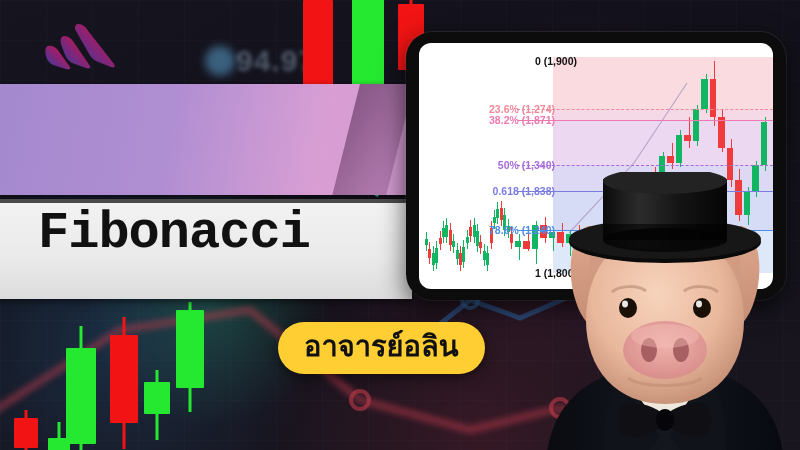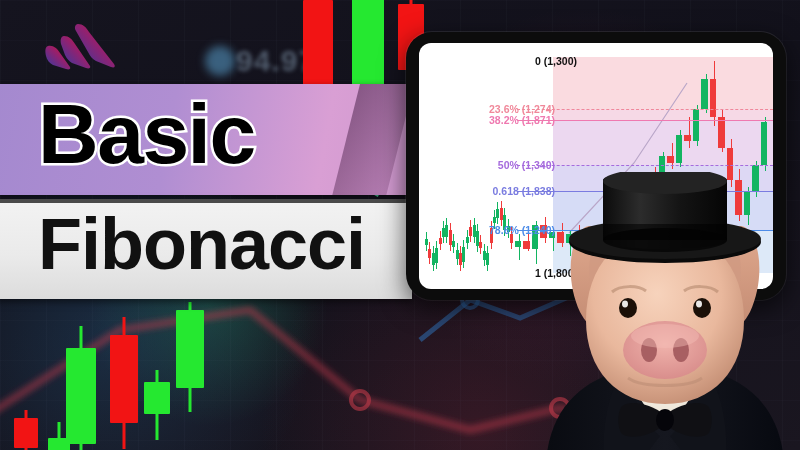--- a/index.html
+++ b/index.html
@@ -45,22 +45,22 @@
     background:linear-gradient(110deg, rgba(70,30,70,.55), rgba(110,55,105,.30));
     transform:skewX(-14deg); transform-origin:top right; }
   .title-basic { position:absolute; left:38px; top:92px; font-size:84px; line-height:1;
     font-weight:800; color:#000; letter-spacing:-1.5px;
     -webkit-text-stroke:5px #ffffff; paint-order:stroke fill; font-family:"Liberation Sans",sans-serif; }
 
   
   .band-white { position:absolute; left:-6px; top:199px; width:418px; height:100px;
     background:linear-gradient(180deg,#f2f2f2 0%,#eaeaea 55%,#dcdcdc 100%);
     border-top:4px solid #4a4a4a; box-shadow:0 3px 7px rgba(0,0,0,.5); }
-  .title-fib { position:absolute; left:38px; top:208px; font-size:72px; line-height:1;
-    font-weight:800; color:#111; letter-spacing:-1px; font-family:Liberation Sans, sans-serif; }
+  .title-fib { position:absolute; left:38px; top:208px; font-size:52px; line-height:1;
+    font-weight:800; color:#111; letter-spacing:-1px; font-family:Liberation Mono, monospace; }
 
   
   .logo { position:absolute; left:34px; top:18px; width:88px; height:52px; }
 
   
   .tablet { position:absolute; left:406px; top:32px; width:380px; height:268px;
     background:#0c0c0c; border-radius:26px; padding:11px 13px;
     box-shadow:0 8px 26px rgba(0,0,0,.65), 0 0 0 1px rgba(255,255,255,.10); }
   .screen { position:relative; width:100%; height:100%; background:#ffffff;
     border-radius:12px; overflow:hidden; }
@@ -161,21 +161,20 @@
       </linearGradient>
     </defs>
     <path d="M44 6 C49 6 52 9 55 14 L80 46 C82 49 80 50 77 49 L62 43 C58 41 56 38 54 34 L42 13 C40 10 41 6 44 6 Z" fill="url(#lg)"></path>
     <path d="M30 18 C35 18 38 21 41 26 L56 48 C57 50 55 51 52 50 L38 45 C35 43 33 41 31 37 L27 26 C26 22 27 18 30 18 Z" fill="url(#lg)"></path>
     <path d="M14 28 C19 27 23 30 26 35 L36 49 C37 51 35 52 32 51 L19 47 C15 45 13 42 12 38 C11 33 11 29 14 28 Z" fill="url(#lg)"></path>
   </svg>
 
   <div class="band-purple">
     <div class="skew"></div>
   </div>
-  <div class="title-basic">Basic</div>
 
   <div class="band-white"></div>
   <div class="title-fib">Fibonacci</div>
 
   <div class="tablet">
     <div class="screen">
       <div id="fib-zones">
           <div class="fib-zone" style="top: 14px; height: 51.84px; background: rgb(250, 219, 224);"></div>
           <div class="fib-zone" style="top: 65.84px; height: 10.8px; background: rgb(246, 217, 230);"></div>
           <div class="fib-zone" style="top: 76.64px; height: 45.36px; background: rgb(236, 216, 240);"></div>
@@ -301,31 +300,34 @@
           <div style="position: absolute; left: 91px; top: 190.781px; width: 3px; height: 9px; background: rgb(239, 59, 59);"></div>
         </div>
       <div id="fib-lines">
           <div class="fib-line dash" style="top: 65.84px; border-top-color: rgb(240, 136, 154);"></div>
           <div class="fib-line" style="top: 76.64px; border-top-color: rgb(239, 121, 176);"></div>
           <div class="fib-line dash" style="top: 122px; border-top-color: rgb(166, 107, 221);"></div>
           <div class="fib-line" style="top: 147.92px; border-top-color: rgb(122, 124, 224);"></div>
           <div class="fib-line" style="top: 186.8px; border-top-color: rgb(77, 140, 232);"></div>
         </div>
       <div id="fib-labels">
-          <div class="fib-label dark" style="top: 18px; right: 196px; color: rgb(17, 17, 17);">0 (1,300)</div>
+          <div class="fib-label dark" style="top: 18px; right: 196px; color: rgb(17, 17, 17);">0 (1,900)</div>
           <div class="fib-label" style="top: 65.84px; right: 218px; color: rgb(240, 136, 154);">23.6% (1,274)</div>
           <div class="fib-label" style="top: 76.64px; right: 218px; color: rgb(239, 121, 176); text-align: center;">38.2% (1,871)</div>
           <div class="fib-label" style="top: 122px; right: 218px; color: rgb(166, 107, 221);">50% (1,340)</div>
           <div class="fib-label" style="top: 147.92px; right: 218px; color: rgb(122, 124, 224); text-align: center;">0.618 (1,838)</div>
           <div class="fib-label" style="top: 186.8px; right: 218px; color: rgb(77, 140, 232);">78.6% (1,240)</div>
           <div class="fib-label dark" style="top: 230px; right: 196px; color: rgb(17, 17, 17);">1 (1,800)</div>
         </div>
     </div>
   </div>
 
+  <div class="badge">
+    <span>อาจารย์อลิน</span>
+  </div>
 
   <svg class="pig" viewBox="0 0 290 290">
     <defs>
       <radialGradient id="skin" cx="45%" cy="36%" r="70%">
         <stop offset="0%" stop-color="#f7d3bc"></stop>
           <stop offset="58%" stop-color="#e9b89d"></stop>
         <stop offset="100%" stop-color="#c08a70"></stop>
       </radialGradient>
       <linearGradient id="earg" x1="0" y1="0" x2="0" y2="1">
         <stop offset="0%" stop-color="#e0a98e"></stop>

